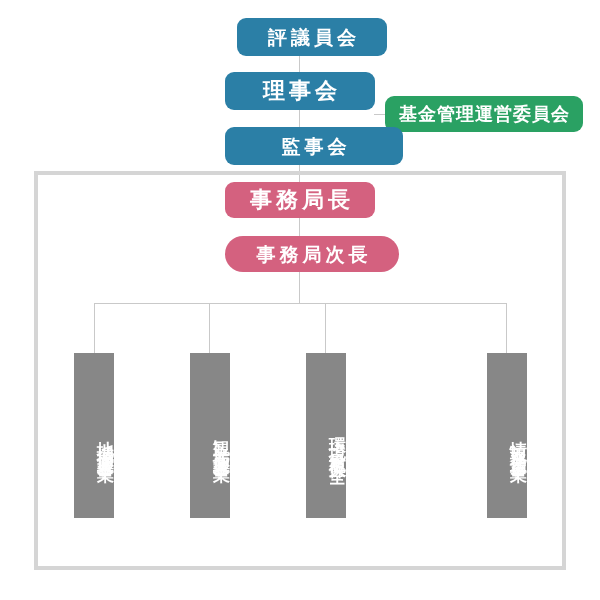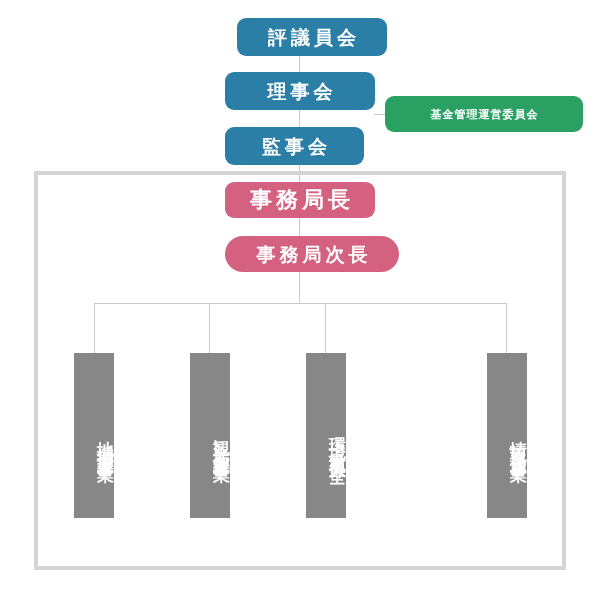--- a/index.html
+++ b/index.html
@@ -97,25 +97,25 @@
   <div class="hline" style="left:94px; top:303px; width:413px;"></div>
   <div class="vline" style="left:94px;  top:303px; height:51px;"></div>
   <div class="vline" style="left:209px; top:303px; height:51px;"></div>
   <div class="vline" style="left:325px; top:303px; height:51px;"></div>
   <div class="vline" style="left:506px; top:303px; height:51px;"></div>
 
   <div class="frame" style="left:34px; top:171px; width:532px; height:399px;"></div>
 
   <div class="node blue" style="left:237px; top:18px; width:150px; height:38px; font-size:19px;">評議員会</div>
 
-  <div class="node blue" style="left:225px; top:72px; width:150px; height:38px; font-size:19px;">理事会</div>
+  <div class="node blue" style="left:225px; top:72px; width:150px; height:38px; font-size:22px;">理事会</div>
 
-  <div class="node green" style="left:385px; top:96px; width:198px; height:36px; font-size:11px; letter-spacing:1px; text-indent:1px;">基金管理運営委員会</div>
+  <div class="node green" style="left:385px; top:96px; width:198px; height:36px; font-size:18px; letter-spacing:1px; text-indent:1px;">基金管理運営委員会</div>
 
-  <div class="node blue" style="left:225px; top:127px; width:139px; height:38px; font-size:19px;">監事会</div>
+  <div class="node blue" style="left:225px; top:127px; width:178px; height:38px; font-size:19px;">監事会</div>
 
   <div class="node pink" style="left:225px; top:182px; width:150px; height:36px; font-size:22px;">事務局長</div>
 
   <div class="node pink" style="left:225px; top:236px; width:174px; height:36px; font-size:19px;border-radius:18px;">事務局次長</div>
 
   <div class="dept" style="left:74px; top:353px; width:40px; height:165px;">地域振興事業</div>
 
   <div class="dept" style="left:190px; top:353px; width:40px; height:165px;">観光振興事業</div>
 
   <div class="dept" style="left:306px; top:353px; width:40px; height:165px;">環境・景観保全</div>

